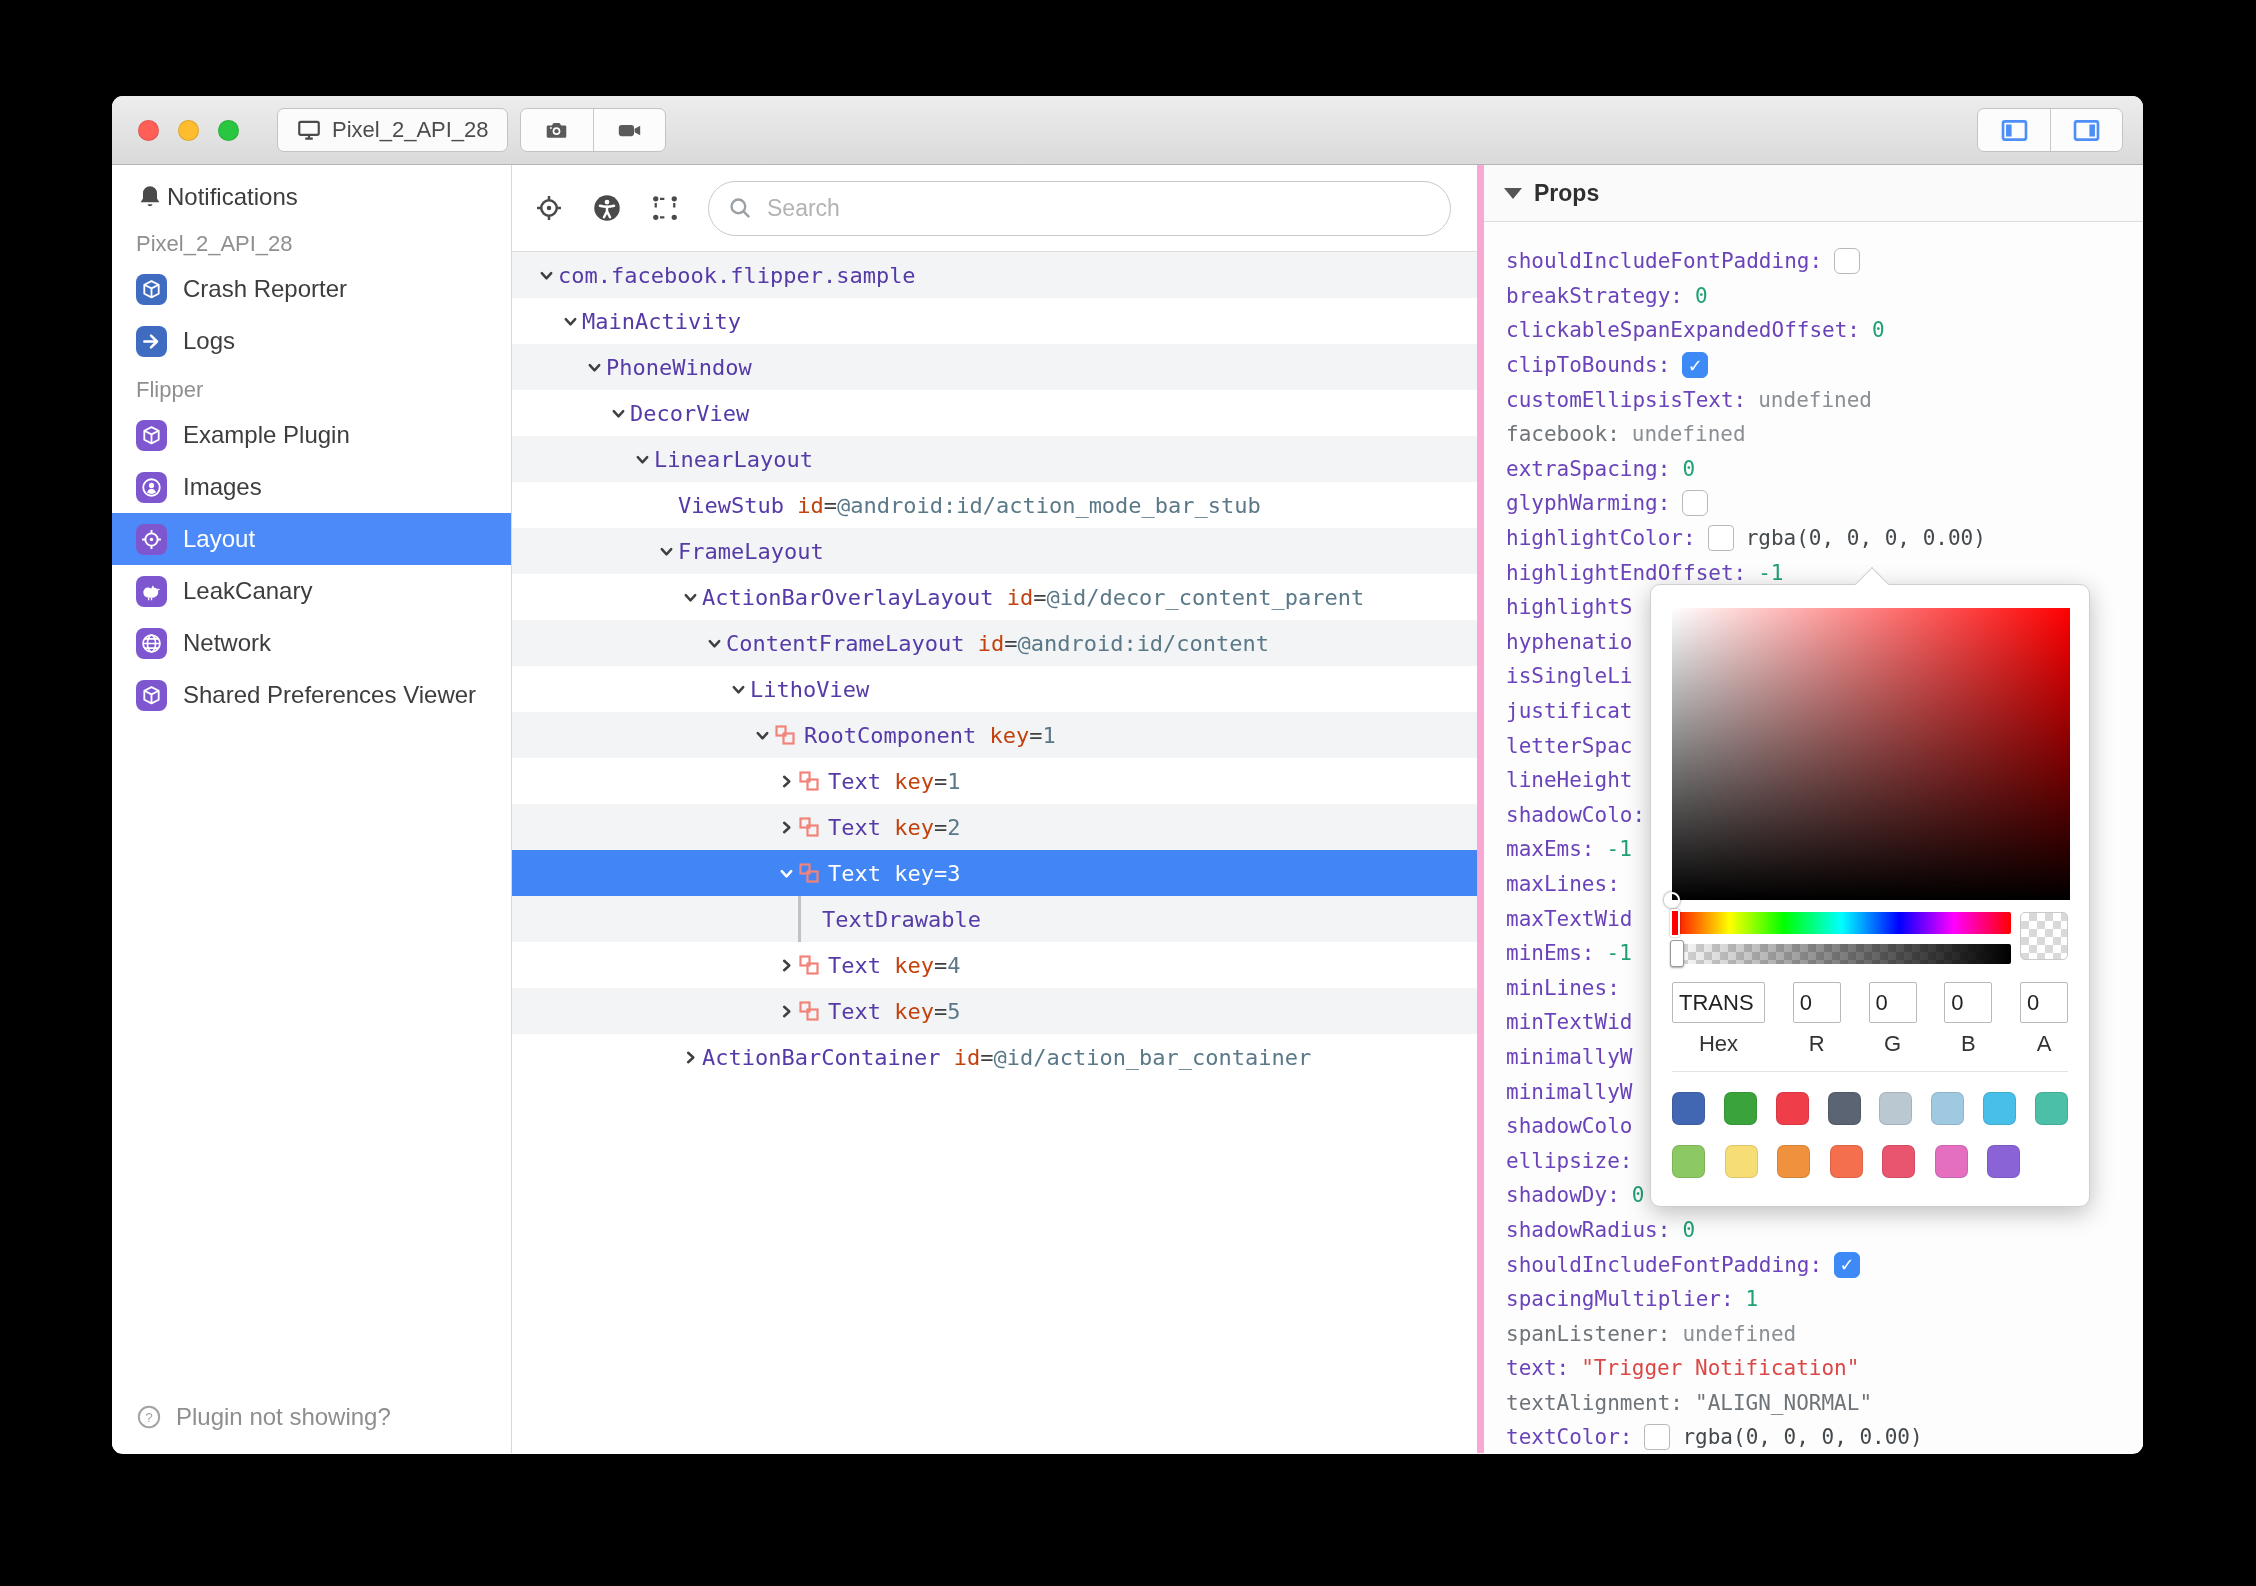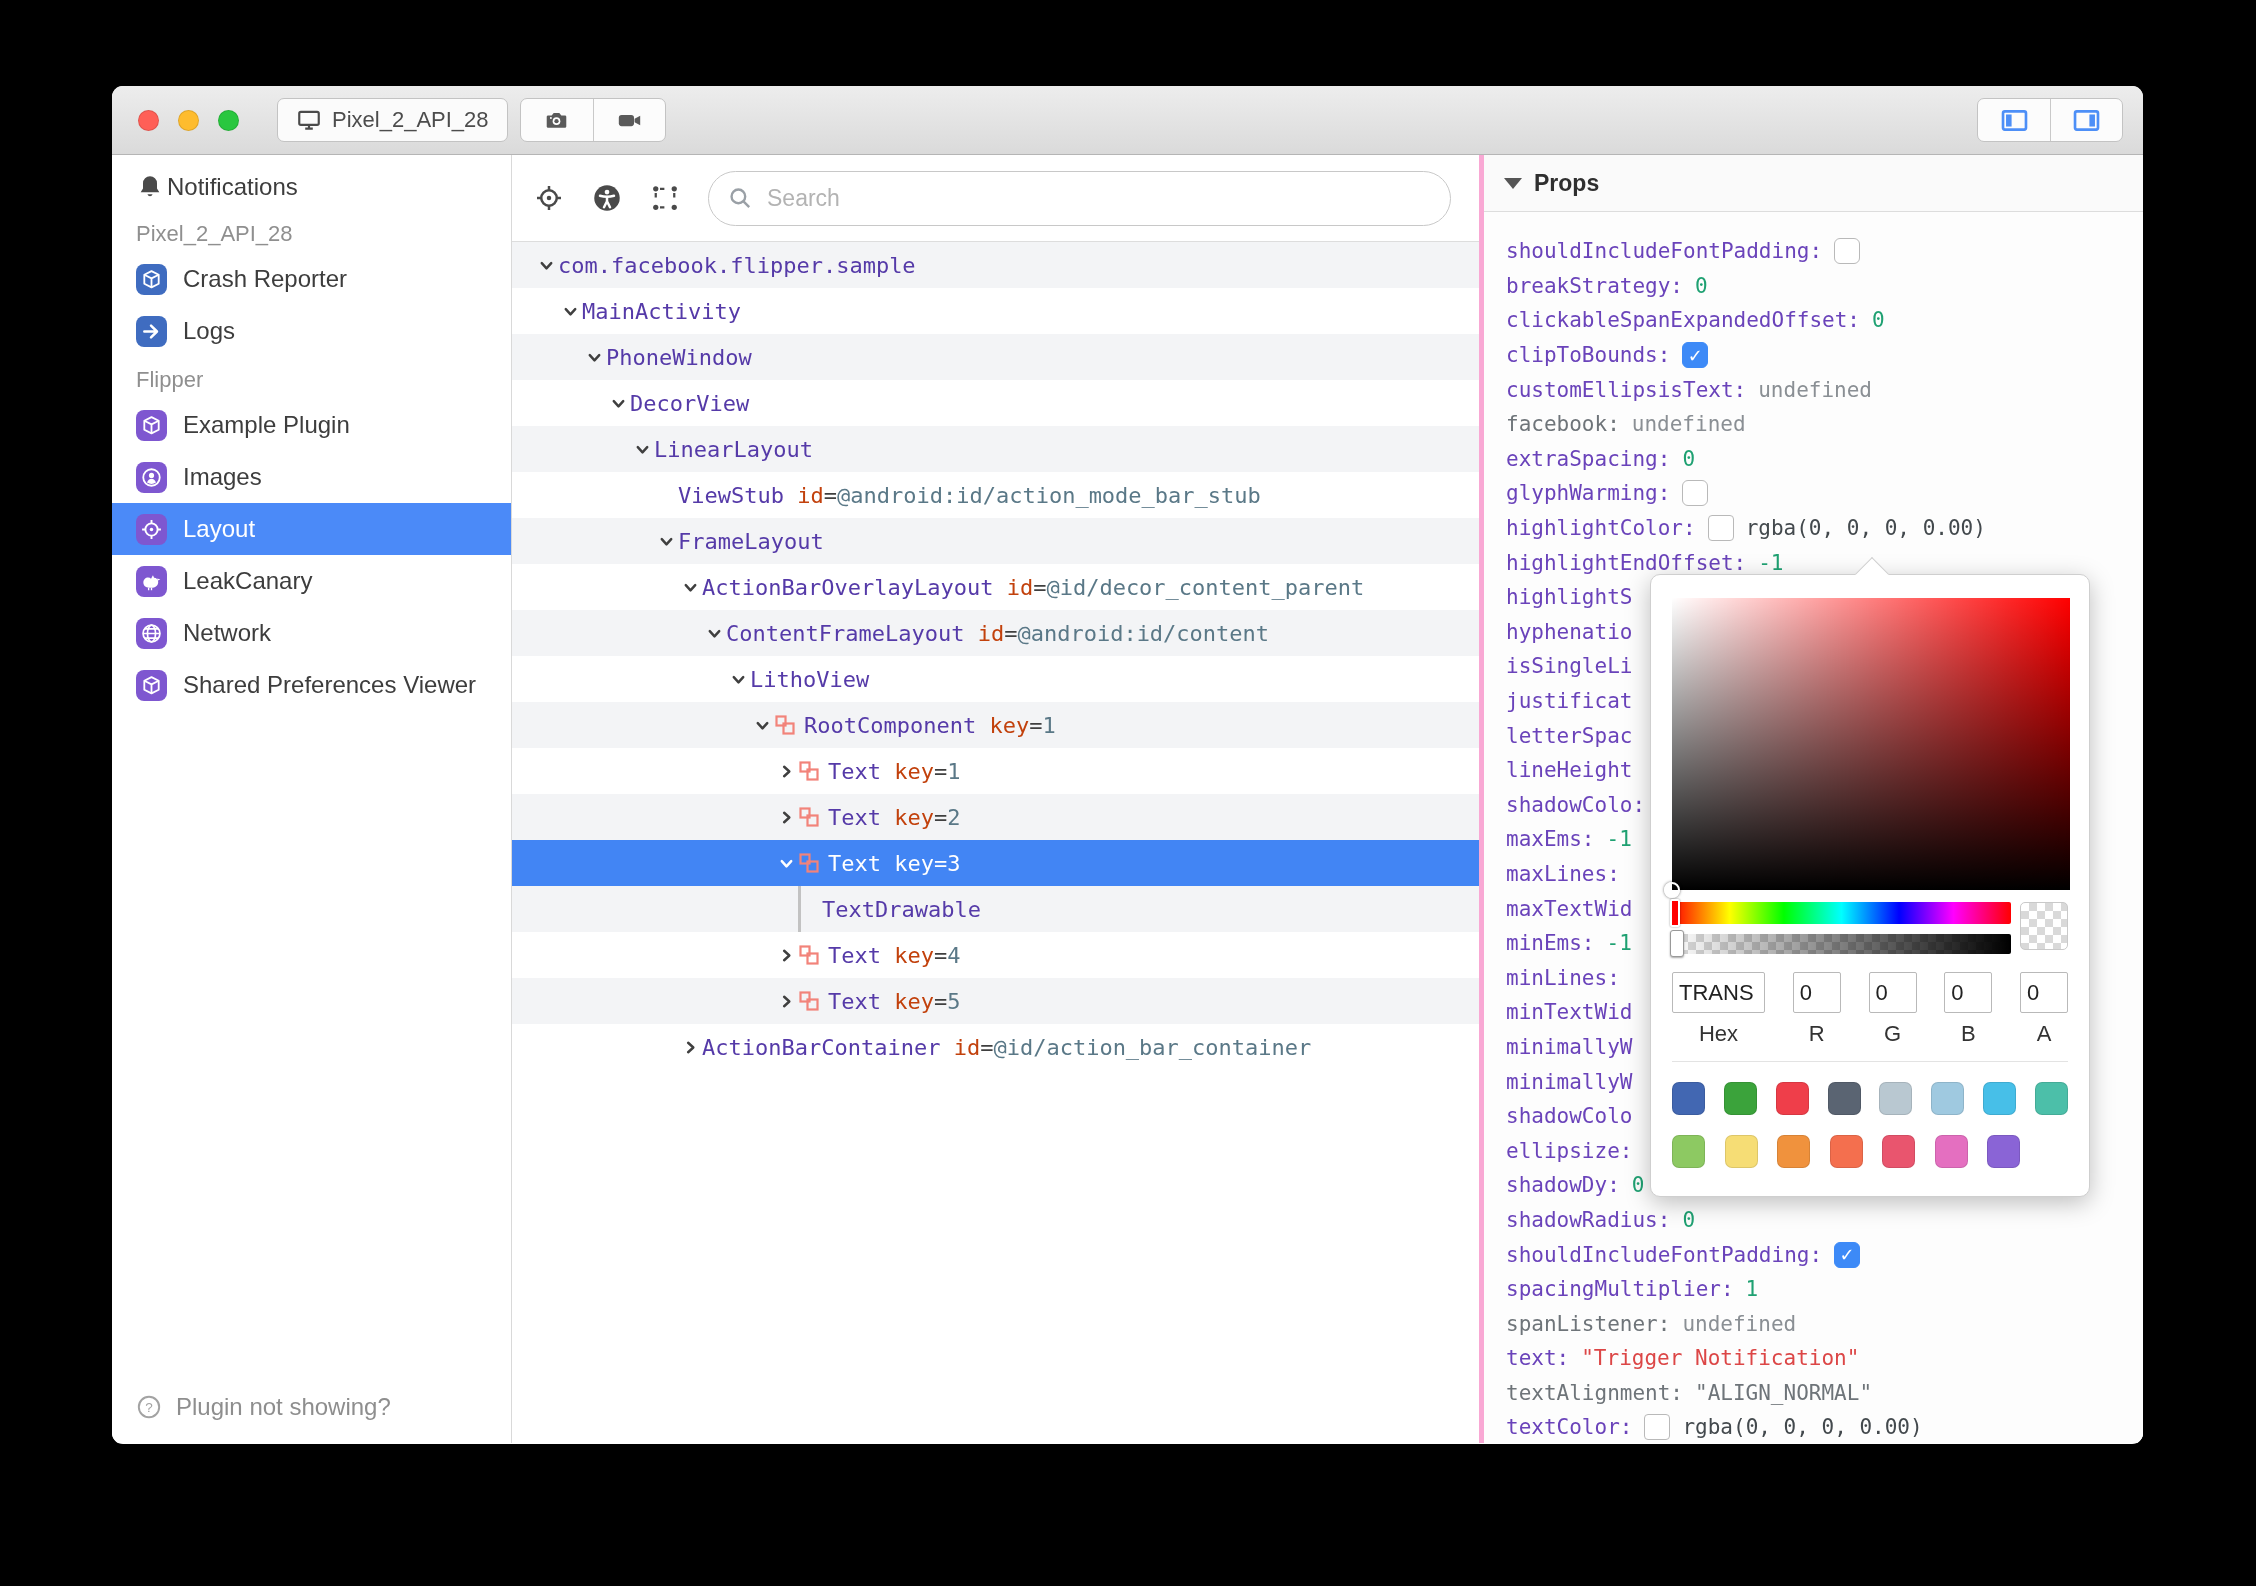--- a/index.html
+++ b/index.html
@@ -1,17 +1,17 @@
 <!DOCTYPE html>
 <html><head>
 <meta charset="utf-8">
 <style>
   html,body{margin:0;padding:0;background:#000;width:2256px;height:1586px;overflow:hidden;}
   *{box-sizing:border-box;}
-  .window{position:absolute;left:112px;top:86px;width:2031px;height:1358px;background:#fff;
+  .window{position:absolute;left:112px;top:96px;width:2031px;height:1358px;background:#fff;
     border-radius:11px;overflow:hidden;box-shadow:0 30px 90px rgba(0,0,0,.6);
     font-family:"Liberation Sans",sans-serif;}
   
   .titlebar{height:69px;background:linear-gradient(#ededed,#dadada);border-bottom:1px solid #b5b5b5;
     display:flex;align-items:center;padding:0 20px 0 26px;}
   .tlight{width:21px;height:21px;border-radius:50%;margin-right:19px;border:1px solid rgba(0,0,0,.12);}
   .tl-red{background:#ff5f57}.tl-yellow{background:#febc2e}.tl-green{background:#29c73f}
   .titletab{margin-left:38px;height:44px;padding:0 18px;background:#fbfbfb;border:1px solid #c3c3c3;
     border-radius:7px;display:flex;align-items:center;gap:10px;color:#4c4c4c;font-size:22px;}
   .segmented{margin-left:12px;height:44px;background:#fcfcfc;border:1px solid #c3c3c3;border-radius:7px;
@@ -26,21 +26,21 @@
   
   .sidebar{width:400px;border-right:1px solid #d9d9d9;position:relative;padding-top:8px;overflow:hidden;flex:none;}
   .sb-row{height:48px;display:flex;align-items:center;padding-left:24px;gap:3px;font-size:24px;color:#3d3d3d;white-space:nowrap;}
   .sb-header{height:42px;display:flex;align-items:flex-end;padding:0 0 6px 24px;color:#8f8f8f;font-size:22px;}
   .sb-item{height:52px;display:flex;align-items:center;padding-left:24px;gap:16px;font-size:24px;color:#3d3d3d;white-space:nowrap;cursor:default;}
   .sb-item.selected{background:#4b8af8;color:#fff;}
   .sb-tile{width:31px;height:31px;border-radius:8px;display:flex;align-items:center;justify-content:center;flex:none;}
   .sb-footer{position:absolute;left:24px;bottom:22px;display:flex;align-items:center;gap:14px;
     color:#8e8e8e;font-size:24px;}
   
-  .tree-pane{width:972px;border-right:5px solid #f9a8d4;flex:none;display:flex;flex-direction:column;background:#fff;}
+  .tree-pane{width:972px;border-right:7px solid #f9a8d4;flex:none;display:flex;flex-direction:column;background:#fff;}
   .toolbar{height:87px;flex:none;display:flex;align-items:center;padding:0 22px;gap:28px;border-bottom:1px solid #ddd;}
   .searchbox{flex:1;height:55px;border:1.5px solid #c8c8c8;border-radius:28px;display:flex;align-items:center;
     padding:0 10px 0 18px;gap:12px;background:#fff;max-width:743px;}
   .searchbox input{border:none;outline:none;font-size:23px;color:#444;width:100%;background:transparent;
     font-family:"Liberation Sans",sans-serif;}
   .searchbox input::placeholder{color:#b3b3b3;}
   .tree{flex:1;overflow:hidden;font-family:"DejaVu Sans Mono",monospace;font-size:22px;}
   .trow{height:46px;display:flex;align-items:center;white-space:pre;cursor:default;}
   .trow.alt{background:#f3f4f6;}
   .trow.selected{background:#4285f4;}

